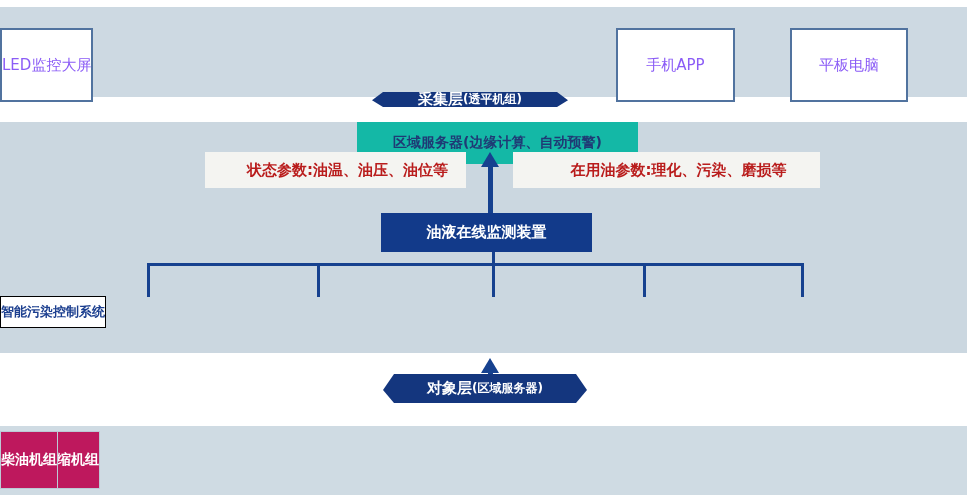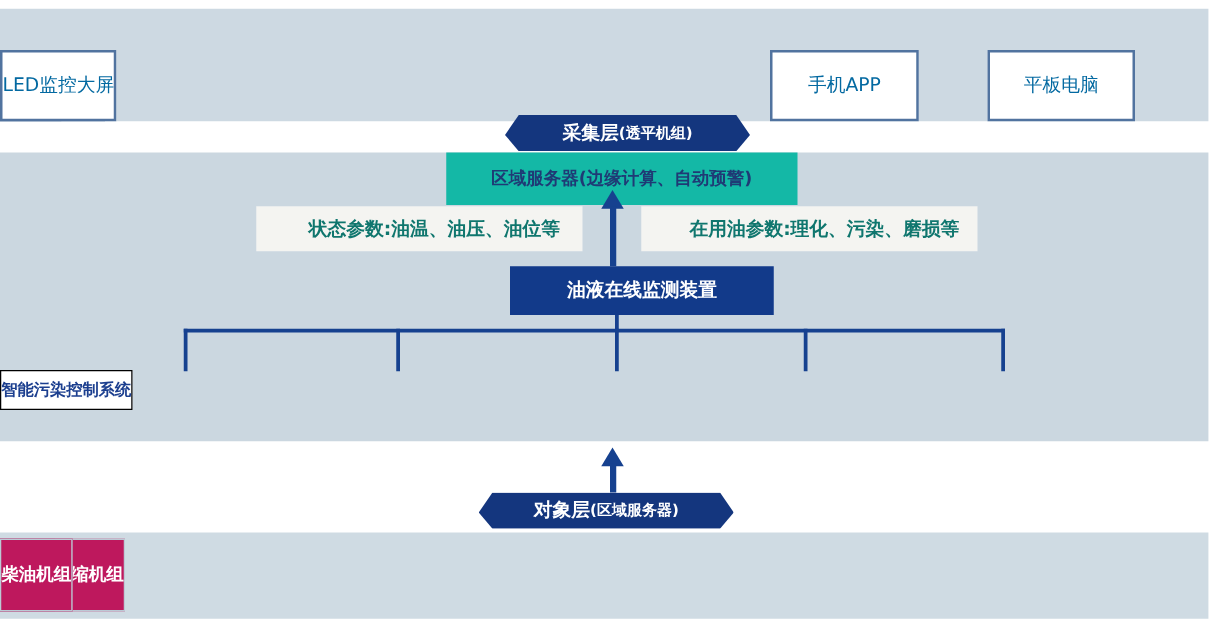--- a/index.html
+++ b/index.html
@@ -8,45 +8,45 @@
     font-family:"DejaVu Sans","Liberation Sans",sans-serif;
   }
   .band{position:absolute;left:0;width:967px;}
   .band.top{top:7px;height:90px;background:#cdd9e2;}
   .band.middle{top:122px;height:231px;background:#cbd7e0;}
   .band.bottom{top:426px;height:69px;background:#cfdbe3;}
 
   .node{position:absolute;display:flex;align-items:center;justify-content:center;box-sizing:border-box;text-align:center;}
 
   
-  .tbox{background:#ffffff;border:2px solid #51739f;color:#0369a1;font-size:15px;height:57px;top:40px;}
+  .tbox{background:#ffffff;border:2px solid #51739f;color:#8b5cf6;font-size:15px;height:74px;top:28px;}
   .tbox:nth-of-type(1){left:60px;width:118px;}
   .tbox:nth-of-type(2){left:239px;width:118px;}
   .tbox:nth-of-type(3){left:424px;width:118px;}
   .tbox:nth-of-type(4){left:616px;width:119px;}
   .tbox:nth-of-type(5){left:790px;width:118px;}
 
   
   .pill{background:#14367e;color:#ffffff;font-weight:bold;
         clip-path:polygon(11px 0,calc(100% - 11px) 0,100% 55%,calc(100% - 11px) 100%,11px 100%,0 55%);}
   .pill .big{font-size:15px;}
   .pill .small{font-size:12px;}
-  #pill-collection{left:404px;top:92px;width:196px;height:29px;}
-  #pill-object{left:383px;top:394px;width:204px;height:29px;}
+  #pill-collection{left:372px;top:92px;width:196px;height:15px;}
+  #pill-object{left:383px;top:374px;width:204px;height:29px;}
 
   
   #server{left:357px;top:122px;width:281px;height:42px;background:#14b8a6;color:#1f3a75;font-weight:bold;font-size:14px;}
 
   
-  .param{background:#f4f4f1;color:#0f766e;font-weight:bold;font-size:15px;top:165px;height:36px;padding-left:24px;}
+  .param{background:#f4f4f1;color:#b91c1c;font-weight:bold;font-size:15px;top:152px;height:36px;padding-left:24px;}
   #param-left{left:205px;width:261px;}
-  #param-right{left:513px;width:269px;}
+  #param-right{left:513px;width:307px;}
 
   
-  #hub{left:408px;top:213px;width:211px;height:39px;background:#123a8a;color:#ffffff;font-weight:bold;font-size:15px;}
+  #hub{left:381px;top:213px;width:211px;height:39px;background:#123a8a;color:#ffffff;font-weight:bold;font-size:15px;}
 
   
   .dbox{background:#ffffff;border:1px solid #000000;color:#1c3f8f;font-weight:bold;font-size:13px;top:296px;height:32px;}
   .dbox:nth-of-type(1){left:74px;width:149px;}
   .dbox:nth-of-type(2){left:248px;width:140px;}
   .dbox:nth-of-type(3){left:423px;width:137px;}
   .dbox:nth-of-type(4){left:575px;width:138px;}
   .dbox:nth-of-type(5){left:728px;width:150px;}
 
   

